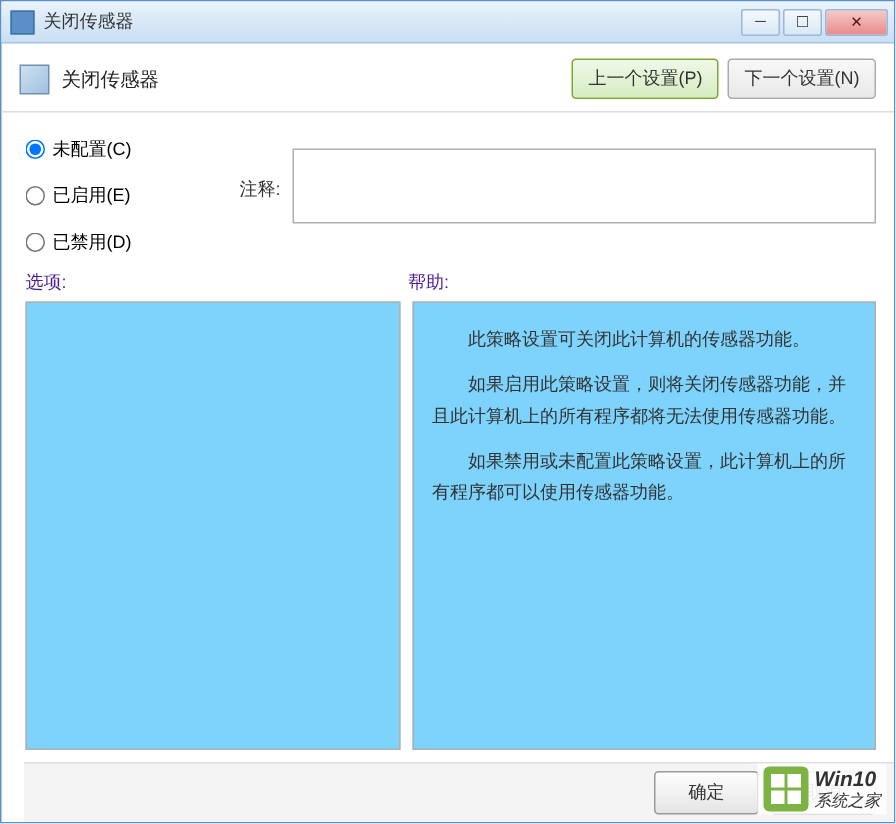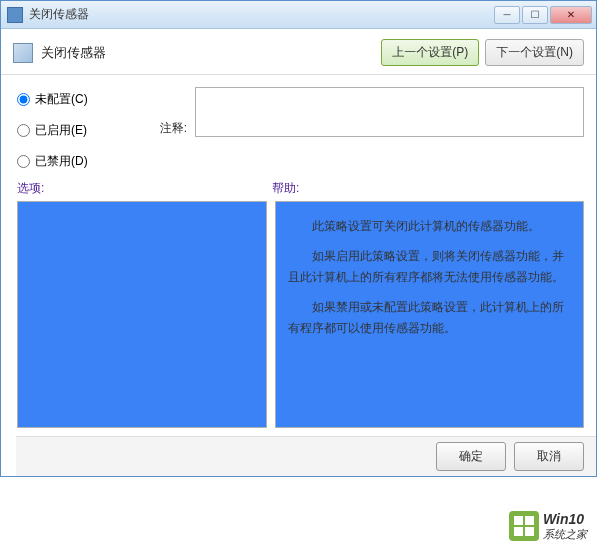--- a/index.html
+++ b/index.html
@@ -7,21 +7,21 @@
       font-family: "Microsoft YaHei", "Segoe UI", Tahoma, sans-serif;
       font-size: 12px;
       background: #fff;
       width: 597px;
       height: 549px;
       overflow: hidden;
       position: relative;
     }
     .window {
       width: 597px;
-      height: 477px;
+      height: 549px;
       border: 1px solid #5a8fc7;
       background: #fff;
       display: flex;
       flex-direction: column;
     }
     .titlebar {
       height: 28px;
       background: linear-gradient(to bottom, #eaf3fb 0%, #d8e8f7 50%, #c9dff3 100%);
       display: flex;
       align-items: center;
@@ -116,22 +116,23 @@
       cursor: pointer;
     }
     .fields-col {
       flex: 1;
       display: flex;
       flex-direction: column;
       gap: 8px;
     }
     .field-row {
       display: flex;
-      align-items: flex-end;
+      align-items: center;
       gap: 8px;
+      margin-top: 12px;
     }
     .field-label {
       width: 60px;
       color: #333;
       padding-top: 4px;
       text-align: right;
     }
     .comment-box {
       flex: 1;
       height: 50px;
@@ -179,21 +180,21 @@
     .panels-header .right { flex: 1; }
     .panels {
       flex: 1;
       display: flex;
       padding: 0 12px 8px 16px;
       gap: 8px;
       min-height: 0;
     }
     .panel {
       border: 1px solid #b0b0b0;
-      background: #3b82f6;
+      background: #7dd3fc;
       overflow: auto;
     }
     .panel.options {
       width: 250px;
     }
     .panel.help {
       flex: 1;
       padding: 14px 12px;
       font-size: 12px;
       line-height: 1.8;

